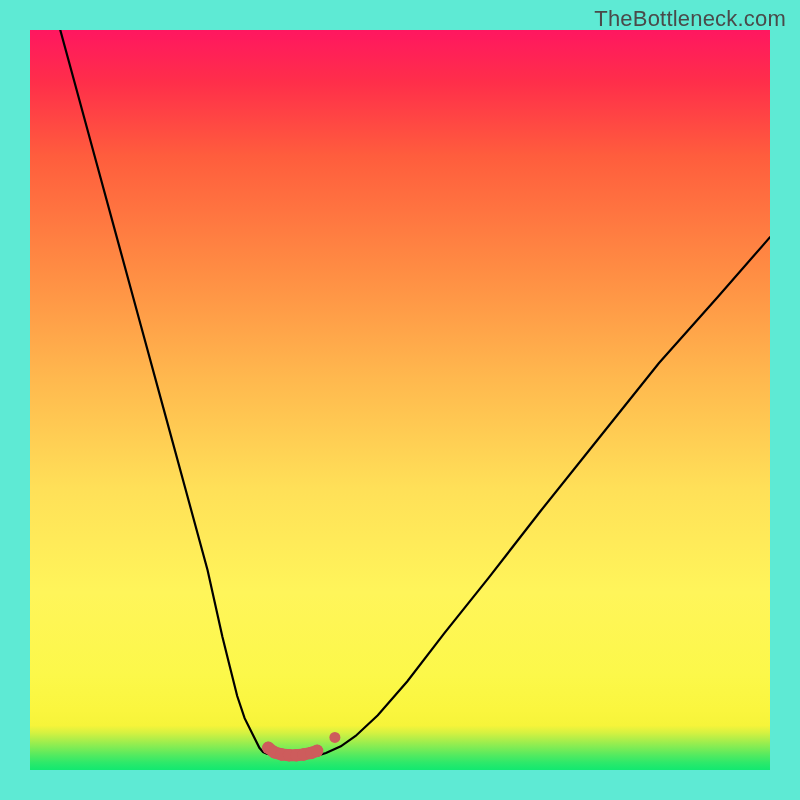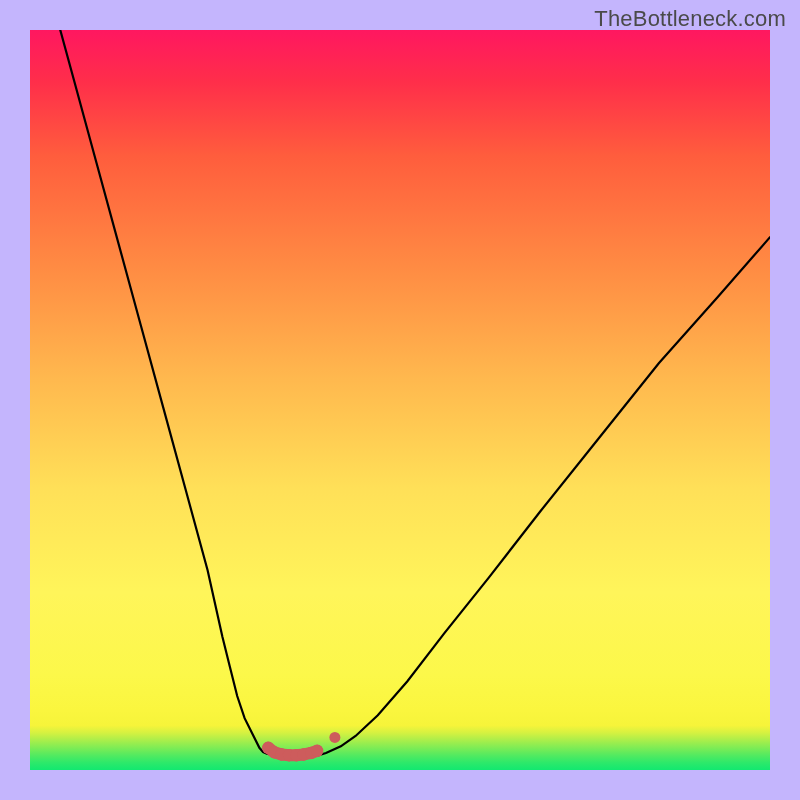--- a/index.html
+++ b/index.html
@@ -10,21 +10,21 @@
     background: #000;
     font-family: Arial, Helvetica, sans-serif;
     overflow: hidden;
   }
   .frame {
     position: absolute;
     left: 0;
     top: 0;
     width: 800px;
     height: 800px;
-    background: #c4b5fd;
+    background: #5eead4;
   }
   .plot {
     position: absolute;
     left: 30px;
     top: 30px;
     width: 740px;
     height: 740px;
     background: linear-gradient(
       to top,
       #12e870 0%,

